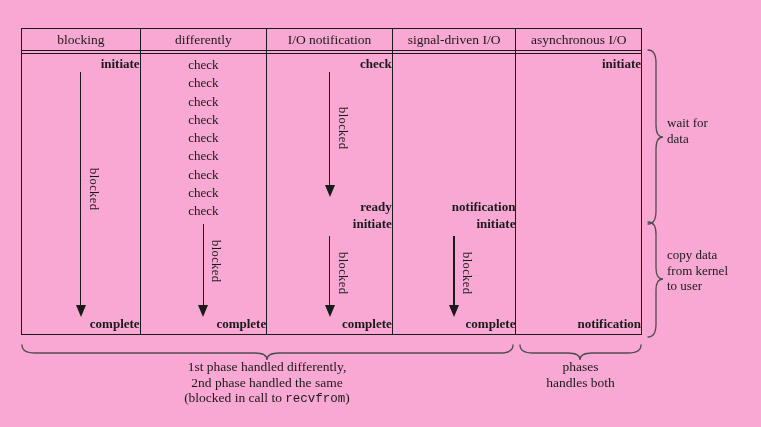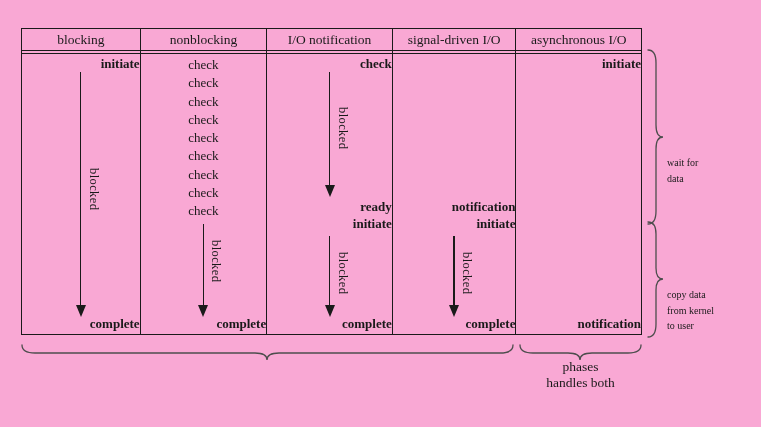--- a/index.html
+++ b/index.html
@@ -61,23 +61,22 @@
     writing-mode:vertical-rl;text-orientation:mixed;
     font-size:12.5px;letter-spacing:0.4px;
     white-space:nowrap;
   }
   
   .brace{position:absolute;}
   .brace path{fill:none;stroke:#4d4d4d;stroke-width:1.3;stroke-linecap:round;}
   
   .sidelabel{
     position:absolute;left:667px;
-    font-size:10px;line-height:15.5px;
-    white-space:nowrap;
-    margin-top:40px;
+    font-size:13px;line-height:15.5px;
+    white-space:nowrap;
   }
   .bottomlabel{
     position:absolute;
     text-align:center;font-size:13.5px;line-height:15.5px;
     white-space:nowrap;
   }
   .mono{font-family:"Liberation Mono", monospace;font-size:12.5px;}
 </style>
 </head>
 <body>
@@ -93,21 +92,21 @@
         <div class="arrow" style="top:18px;height:245px">
           <i class="shaft"></i>
           <i class="head"></i>
         </div>
         <span class="vlabel" style="top:114px">blocked</span>
         <div class="crow" style="top:262px">complete</div>
       </div>
     </div>
 
     <div class="col" style="width:127px">
-      <div class="hdr">nonblocking</div>
+      <div class="hdr">differently</div>
       <div class="body">
         <div class="checks">
           <span>check</span>
           <span>check</span>
           <span>check</span>
           <span>check</span>
           <span>check</span>
           <span>check</span>
           <span>check</span>
           <span>check</span>
@@ -178,20 +177,25 @@
   </svg>
   <div class="sidelabel" style="top:247px">
     <div>copy data</div>
     <div>from kernel</div>
     <div>to user</div>
   </div>
 
   <svg class="brace" style="left:21px;top:344px" width="493" height="17" viewBox="0 0 493 17">
     <path d="M1,1 Q1,9 14,9 L234,9 Q246,9 246,16 Q246,9 258,9 L479,9 Q492,9 492,1"></path>
   </svg>
+  <div class="bottomlabel" style="left:117px;top:359px;width:300px">
+    <div>1st phase handled differently,</div>
+    <div>2nd phase handled the same</div>
+    <div><span>(blocked in call to </span><span class="mono">recvfrom</span><span>)</span></div>
+  </div>
 
   <svg class="brace" style="left:519px;top:344px" width="123" height="17" viewBox="0 0 123 17">
     <path d="M1,1 Q1,9 14,9 L49,9 Q61,9 61,16 Q61,9 73,9 L109,9 Q122,9 122,1"></path>
   </svg>
   <div class="bottomlabel" style="left:519px;top:359px;width:123px">
     <div>phases</div>
     <div>handles both</div>
   </div>
 
 </div>

